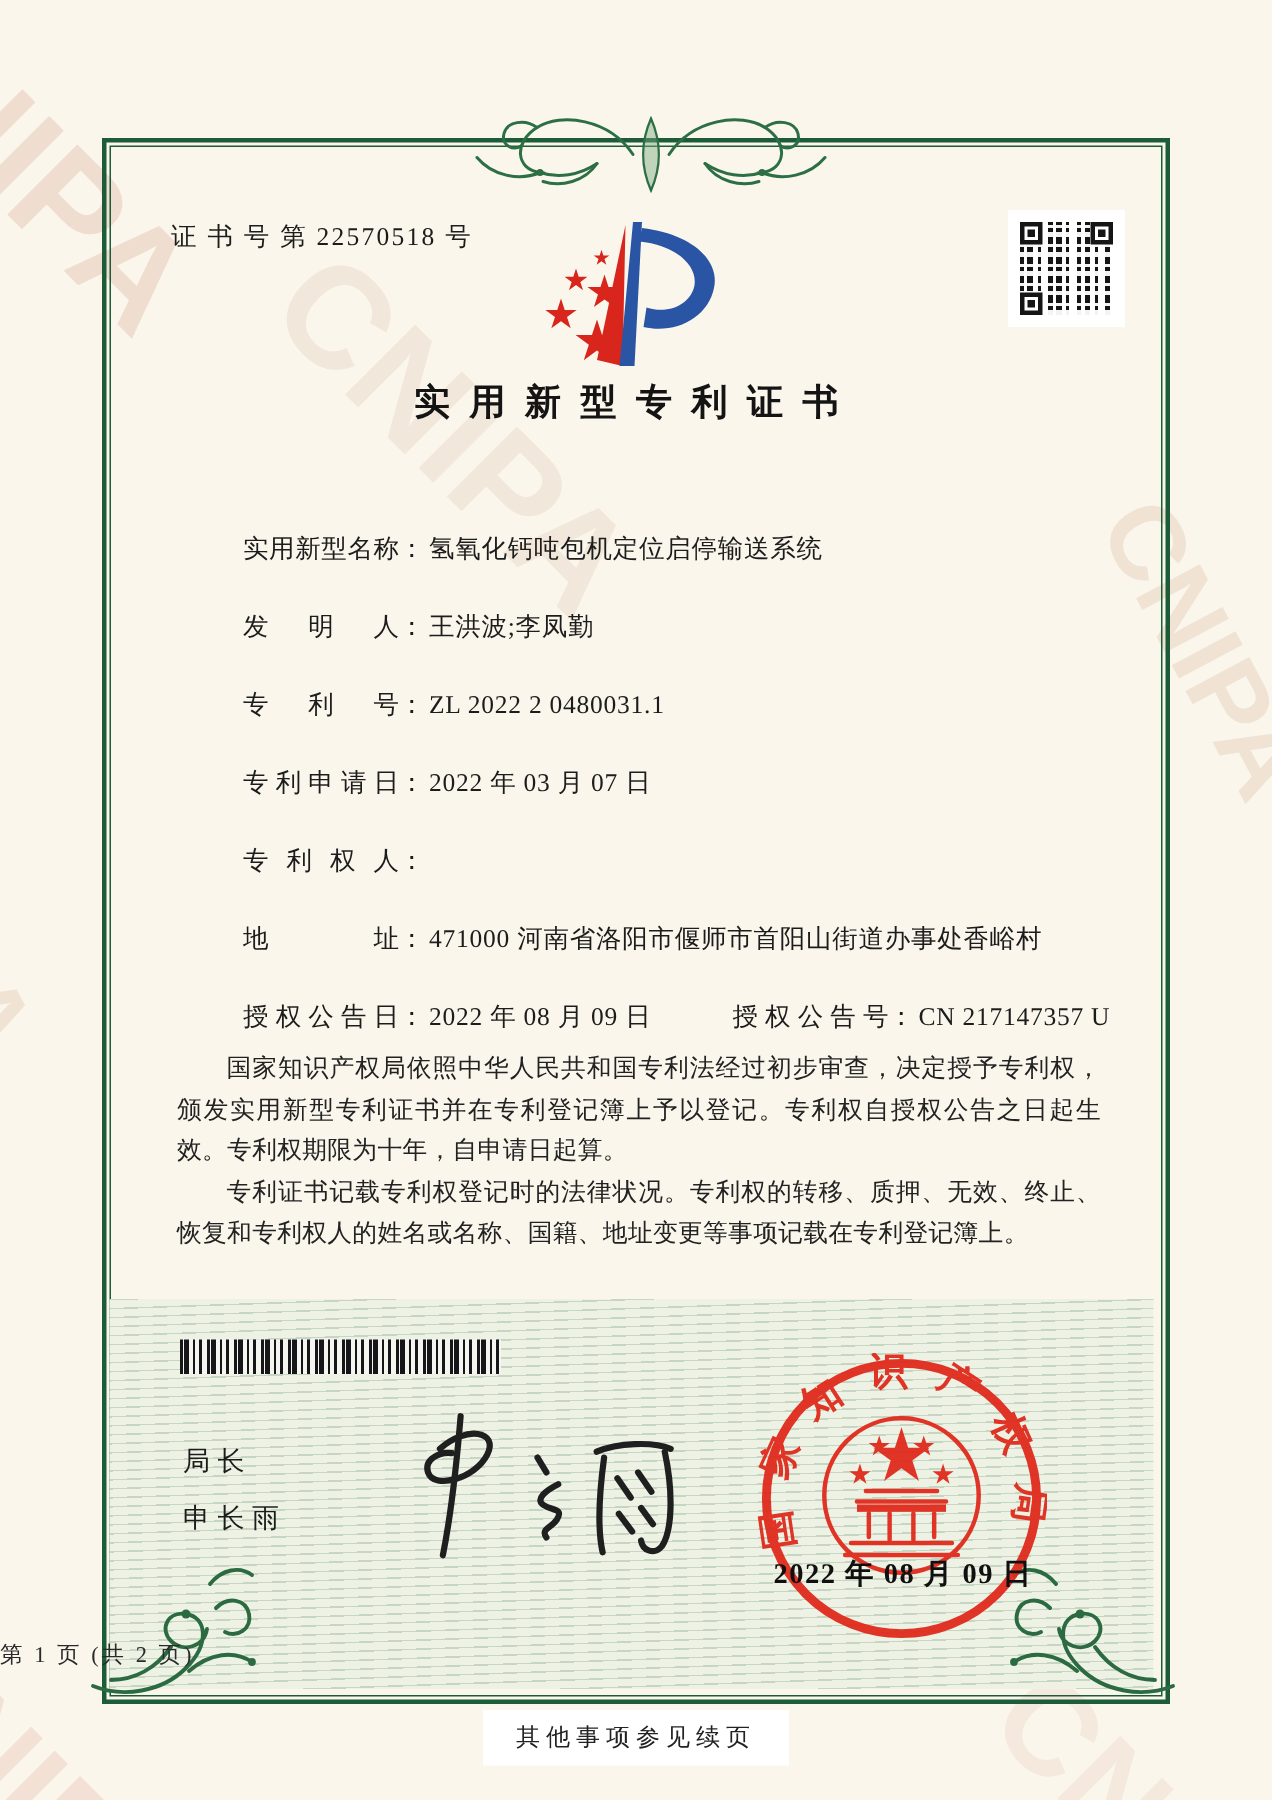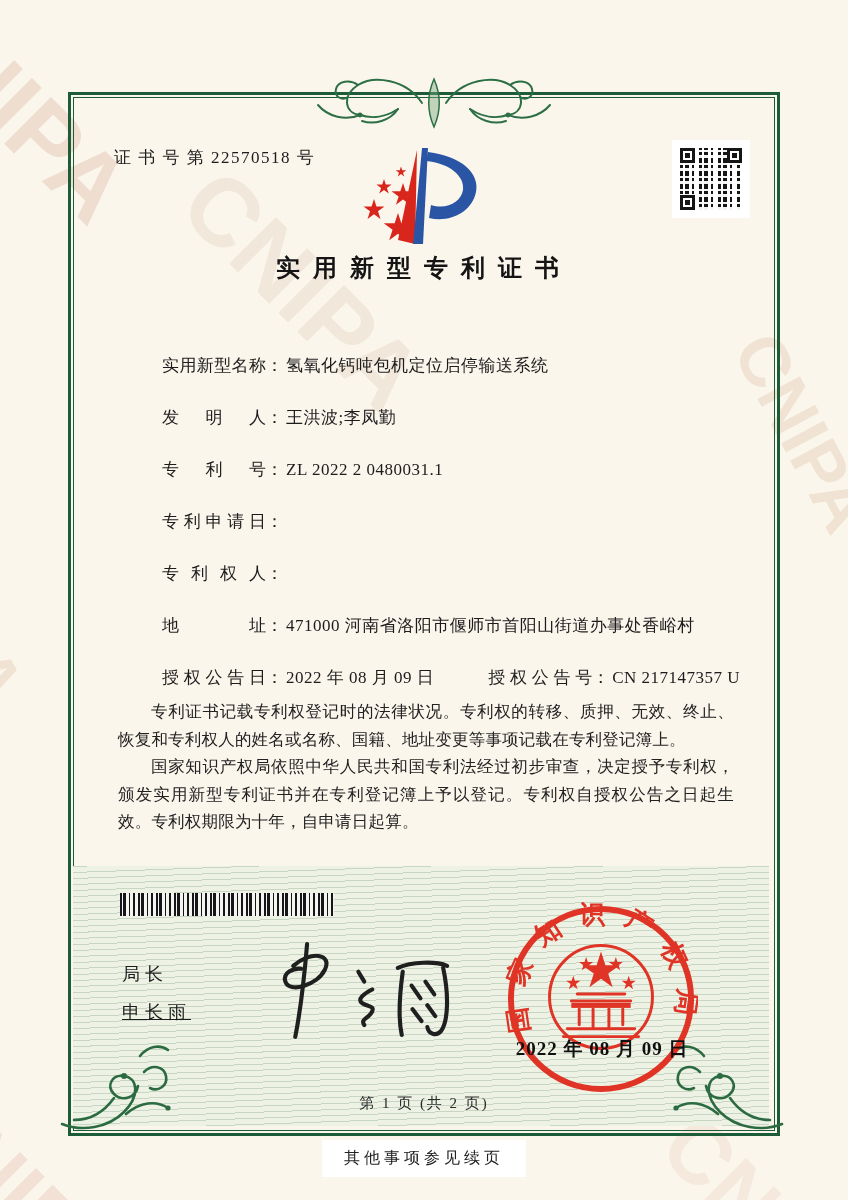--- a/index.html
+++ b/index.html
@@ -56,28 +56,28 @@
 
   
   .paras{position:absolute;left:118px;top:698px;width:616px;font-size:16.5px;
          line-height:27.5px;text-align:justify;letter-spacing:.2px;color:#222;}
   .paras p{margin:0;text-indent:2em;}
 
   
   .barcode{position:absolute;left:120px;top:893px;width:214px;height:23px;
     background:repeating-linear-gradient(90deg,#16161a 0 2px,#f5f5ef 2px 3px,#16161a 3px 6px,#f5f5ef 6px 9px,#16161a 9px 10px,#f5f5ef 10px 13px,#16161a 13px 15px,#f5f5ef 15px 18px);}
   .director-title{position:absolute;left:122px;top:962px;font-size:18px;letter-spacing:5px;text-align:center;}
-  .director-name{position:absolute;left:122px;top:1000px;font-size:18px;letter-spacing:5px;text-decoration:underline;}
+  .director-name{position:absolute;left:122px;top:1000px;font-size:18px;letter-spacing:5px;}
   .signature{position:absolute;left:242px;top:938px;width:212px;height:104px;}
 
   .seal{position:absolute;left:504px;top:902px;width:194px;height:194px;opacity:.95;}
   .seal-date{position:absolute;left:512px;top:1036px;width:180px;text-align:center;
              font-size:19px;font-weight:bold;color:#101010;letter-spacing:1px;}
 
-  .pageno{position:absolute;left:0;right:0;top:1094px;text-align:center;font-size:15px;
+  .pageno{position:absolute;left:0;right:0;top:1094px;text-align:left;font-size:15px;
           letter-spacing:2px;color:#2a2a2a;}
   .note{position:absolute;left:50%;transform:translateX(-50%);top:1140px;background:#ffffff;
         padding:8px 22px;font-size:16px;letter-spacing:4px;color:#222;}
 </style>
 </head>
 <body>
 
 <div id="page">
 
   <div class="wm wm1">CNIPA</div>
@@ -169,20 +169,21 @@
         <span class="fvalue">王洪波;李凤勤</span>
     </div>
     <div class="frow">
       <span class="flabel">专利号</span>
         <span class="fcolon">：</span>
         <span class="fvalue">ZL 2022 2 0480031.1</span>
     </div>
     <div class="frow">
       <span class="flabel">专利申请日</span>
         <span class="fcolon">：</span>
+        <span class="fvalue">2022 年 03 月 07 日</span>
     </div>
     <div class="frow">
       <span class="flabel">专利权人</span>
         <span class="fcolon">：</span>
     </div>
     <div class="frow">
       <span class="flabel">地址</span>
         <span class="fcolon">：</span>
         <span class="fvalue">471000 河南省洛阳市偃师市首阳山街道办事处香峪村</span>
     </div>
@@ -194,22 +195,22 @@
       </span>
       <span class="gpair">
         <span class="flabel">授权公告号</span>
           <span class="fcolon">：</span>
           <span class="fvalue">CN 217147357 U</span>
       </span>
     </div>
   </div>
 
   <div class="paras">
+    <p>国家知识产权局依照中华人民共和国专利法经过初步审查，决定授予专利权，颁发实用新型专利证书并在专利登记簿上予以登记。专利权自授权公告之日起生效。专利权期限为十年，自申请日起算。</p>
     <p>专利证书记载专利权登记时的法律状况。专利权的转移、质押、无效、终止、恢复和专利权人的姓名或名称、国籍、地址变更等事项记载在专利登记簿上。</p>
-    <p>国家知识产权局依照中华人民共和国专利法经过初步审查，决定授予专利权，颁发实用新型专利证书并在专利登记簿上予以登记。专利权自授权公告之日起生效。专利权期限为十年，自申请日起算。</p>
   </div>
 
   <div class="barcode"></div>
   <div class="director-title">局长</div>
   <div class="director-name">申长雨</div>
 
   <svg class="signature" viewBox="0 0 215 105">
     <g fill="none" stroke="#1f1f1f" stroke-width="4.2" stroke-linecap="round" stroke-linejoin="round">
       <path d="M52,28 C70,12 92,16 84,32 C76,48 48,56 44,44 C41,35 52,30 60,31"></path>
       <path d="M66,6 C64,30 60,70 54,100"></path>

